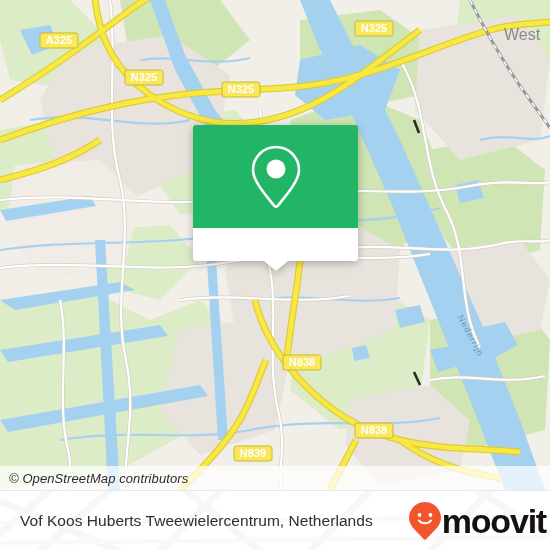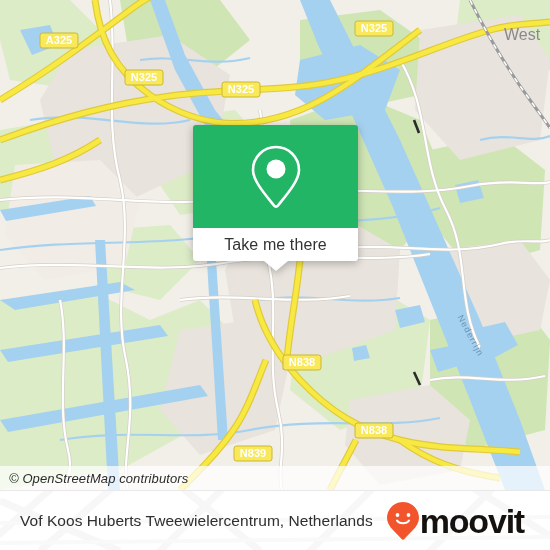--- a/index.html
+++ b/index.html
@@ -117,21 +117,21 @@
     position: relative;
     z-index: 2;
     font-size: 15.5px;
     color: #2f2f2f;
     padding-left: 20px;
     letter-spacing: 0.05px;
     white-space: nowrap;
   }
   .brand-logo {
     position: absolute;
-    right: 26px;
+    right: 4px;
     top: 50%;
     transform: translateY(-50%);
     z-index: 2;
     display: flex;
     align-items: center;
   }
   .brand-wordmark {
     font-size: 34px;
     font-weight: bold;
     color: #14110f;
@@ -318,21 +318,20 @@
 
   <div class="popup-card">
     <div class="popup-head">
       <svg width="56" height="68" viewBox="0 0 56 68">
         <path d="M28 4 C15.3 4 5 14.3 5 27 C5 38 18 52.5 26.2 62.8 C27.1 63.9 28.9 63.9 29.8 62.8
                  C38 52.5 51 38 51 27 C51 14.3 40.7 4 28 4 Z" fill="none" stroke="#ffffff" stroke-width="2.6"></path>
         <circle cx="28" cy="26" r="9.5" fill="#ffffff"></circle>
       </svg>
     </div>
     <div class="popup-foot">
-      <span class="popup-label">Take me there</span>
       <span class="popup-tail"></span>
     </div>
   </div>
 
   <div class="footer-bar">
     <svg class="footer-watermark" width="550" height="60" viewBox="0 0 550 60">
       <rect width="550" height="60" fill="#ffffff"></rect>
       <g stroke="#f0f0f0" stroke-width="7" fill="none">
         <path d="M-20,60 L60,-10"></path>
         <path d="M40,60 L120,-10"></path>

